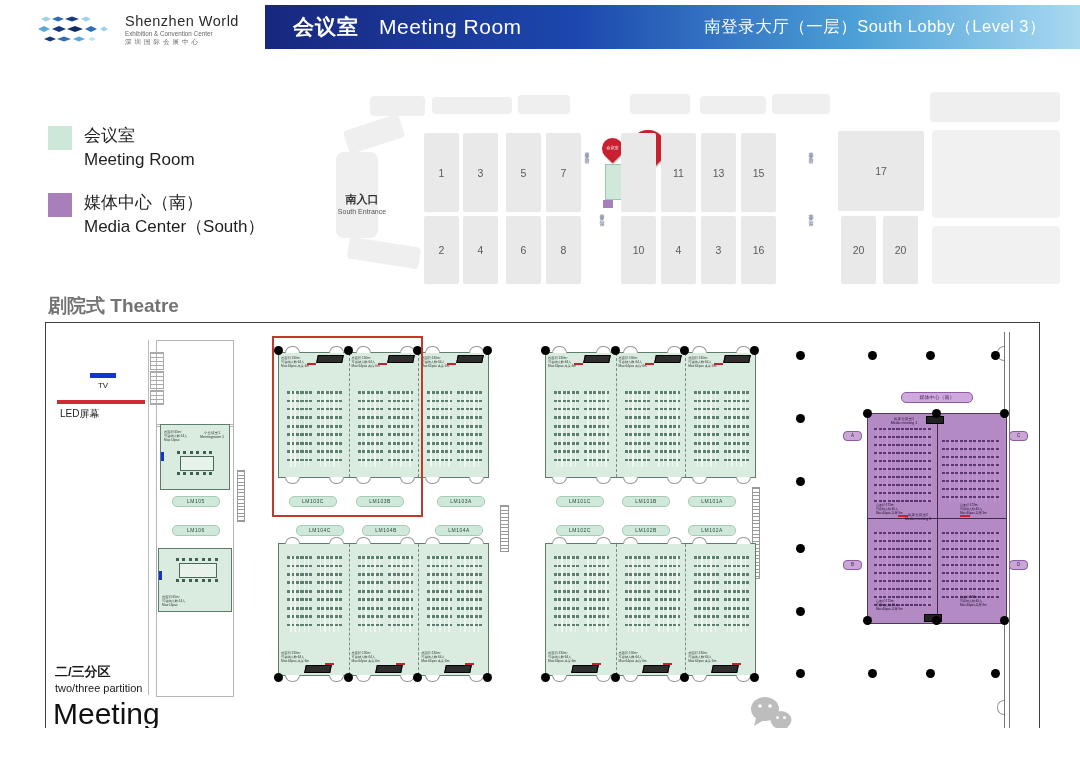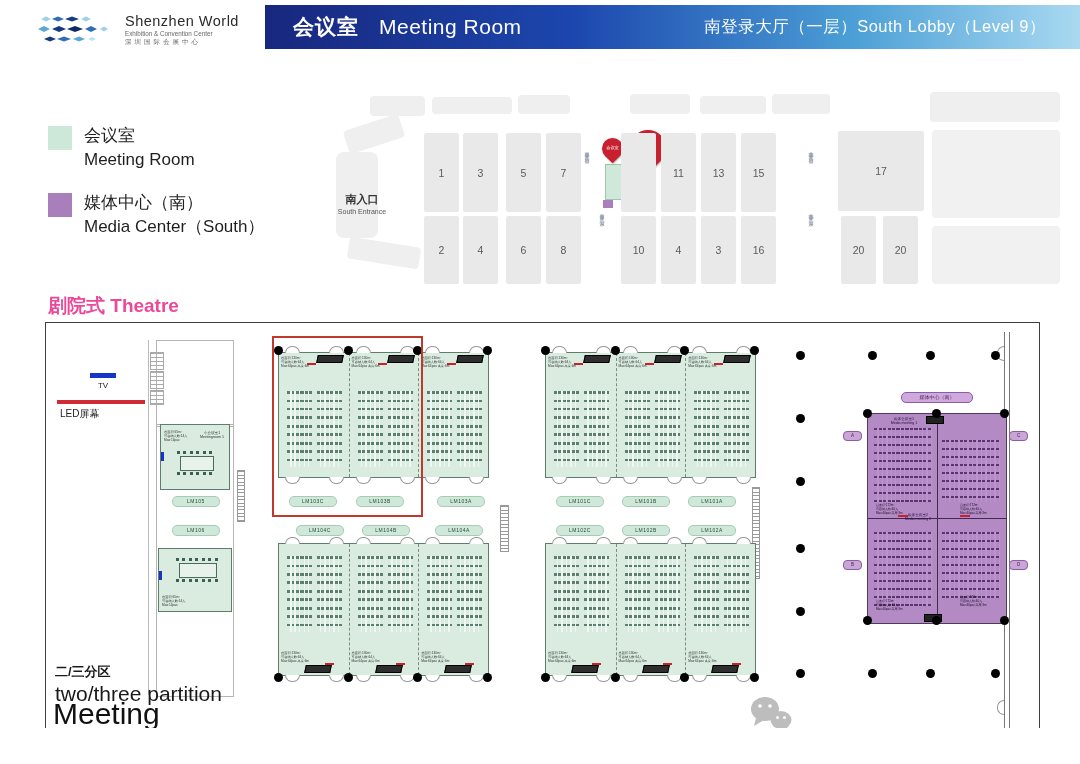--- a/index.html
+++ b/index.html
@@ -37,28 +37,28 @@
        box-shadow:0 1px 2px rgba(0,0,0,.35);}
   .pin>span{position:absolute;inset:0;display:flex;flex-direction:column;align-items:center;
             justify-content:center;transform:rotate(45deg);color:#fff;text-align:center;}
   .pin-s{left:602px;top:138px;width:21px;height:21px;}
   .pin-s span{font-size:4.2px;line-height:1.15;width:13px;margin:auto;}
   .pin-b{left:630px;top:130px;width:36px;height:36px;}
   .pin-b b{font-size:15px;font-weight:bold;line-height:1;}
   .pin-b i{font-style:normal;font-size:5.5px;line-height:1.2;}
 
   
-  .plan-title{position:absolute;left:48px;top:293px;font-size:19px;font-weight:600;color:#ec4899;}
+  .plan-title{position:absolute;left:48px;top:293px;font-size:19px;font-weight:600;color:#737373;}
   .plan-box{position:absolute;left:45px;top:322px;width:993px;height:414px;border:1.5px solid #3f3f3f;}
   .tvbar{position:absolute;left:90px;top:373px;width:26px;height:5px;background:#1535c8;}
   .tvlab{position:absolute;left:86px;top:381px;width:34px;text-align:center;font-size:8px;color:#222;}
   .ledbar{position:absolute;left:57px;top:400px;width:88px;height:4px;background:#d02a35;}
   .ledlab{position:absolute;left:60px;top:407px;font-size:10px;color:#222;}
   .part-cn{position:absolute;left:55px;top:663px;font-size:13px;font-weight:bold;color:#1a1a1a;}
-  .part-en{position:absolute;left:55px;top:682px;font-size:21px;color:#1a1a1a;}
+  .part-en{position:absolute;left:55px;top:682px;font-size:11px;color:#1a1a1a;}
   .layout{position:absolute;left:53px;top:697px;font-size:30px;color:#111;}
 
   
   .wbox{position:absolute;border:1px solid #b5b5b5;}
   .wline{position:absolute;width:0;border-left:1px solid #bbb;}
   .stair{position:absolute;border:1px solid #aaa;background-image:repeating-linear-gradient(to bottom,#aaa 0 1px,transparent 1px 4px);}
   .esc{position:absolute;border:1px solid #999;background-image:repeating-linear-gradient(to bottom,#999 0 1px,transparent 1px 3.5px);}
   .rwall{position:absolute;width:4px;border-left:1.5px solid #777;border-right:1.5px solid #777;}
   .varc{position:absolute;width:6px;height:13px;background:#fff;border:1px solid #999;border-right:none;border-radius:12px 0 0 12px;}
   .dot{position:absolute;width:9px;height:9px;border-radius:50%;background:#000;z-index:6;}
@@ -140,21 +140,21 @@
     <div class="logo-text">
       <div class="logo-name">Shenzhen World</div>
       <div class="logo-sub">Exhibition &amp; Convention Center</div>
       <div class="logo-cn">深圳国际会展中心</div>
     </div>
   </div>
 
   <div class="hbar">
     <span class="tcn">会议室</span>
     <span class="ten">Meeting Room</span>
-    <span class="loc">南登录大厅（一层）South Lobby（Level 9）</span>
+    <span class="loc">南登录大厅（一层）South Lobby（Level 3）</span>
   </div>
 
   <div class="lg-swatch" style="left: 48px; top: 126px; background: rgb(205, 231, 216);"></div>
   <div class="lg-text" style="left:84px;top:124px;">会议室</div>
   <div class="lg-text" style="left:84px;top:148px;">Meeting Room</div>
   <div class="lg-swatch" style="left: 48px; top: 193px; background: rgb(168, 127, 186);"></div>
   <div class="lg-text" style="left:84px;top:191px;">媒体中心（南）</div>
   <div class="lg-text" style="left:84px;top:215px;">Media Center（South）</div>
 
   <div class="deco" style="left:370px;top:96px;width:55px;height:20px;"></div>

